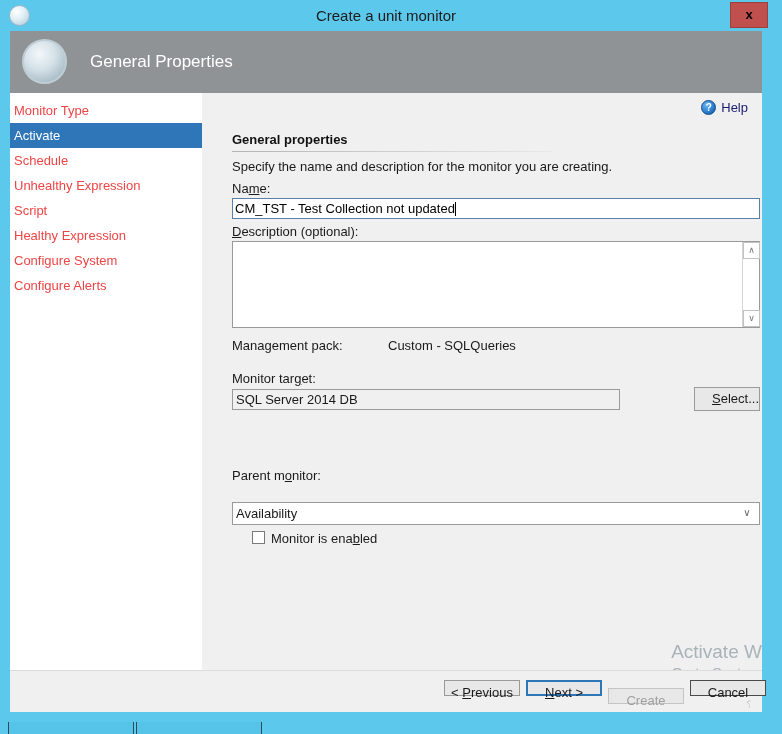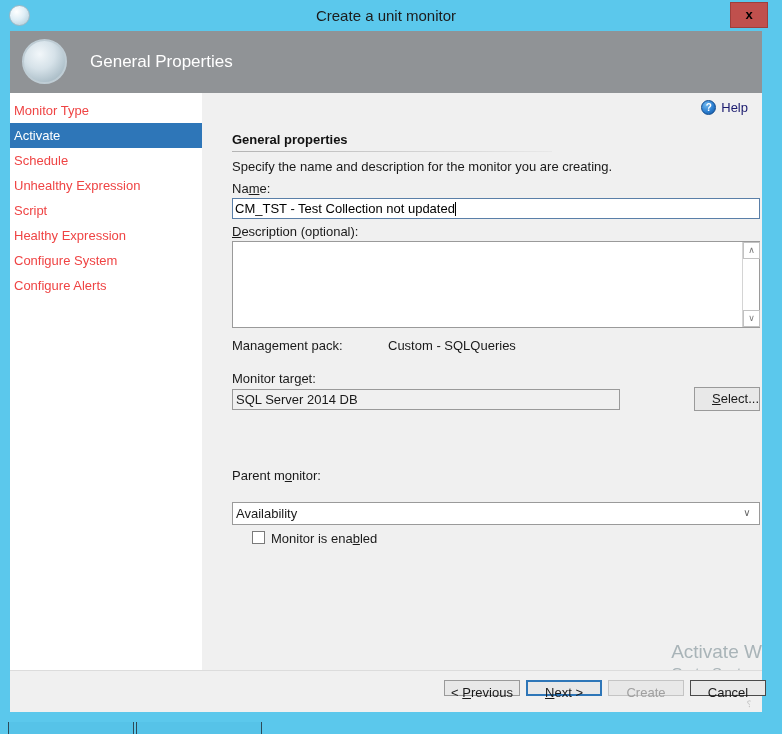--- a/index.html
+++ b/index.html
@@ -267,21 +267,21 @@
     height: 16px;
     background: #e8e8e8;
     border: 1px solid #9a9a9a;
     font-size: 13px; color: #1a1a1a;
     line-height: 23px; text-align: center;
     cursor: pointer;
     font-family: "Liberation Sans", sans-serif;
   }
   .btn-prev { left: 434px; width: 76px; }
   .btn-next { left: 516px; width: 76px; border: 2px solid #2E76B8; line-height: 21px; }
-  .btn-create { left: 598px; width: 76px; color: #a0a0a0; border-color: #c4c4c4; }
+  .btn-create { left: 598px; width: 76px; color: #a0a0a0; border-color: #c4c4c4; margin-top: 8px; }
   .btn-cancel { left: 680px; width: 76px; border-color: #4a4a4a; }
 
   .resize-grip {
     position: absolute; right: 3px; bottom: 2px;
     width: 12px; height: 12px;
     color: #c0c0c0; font-size: 9px; line-height: 12px;
   }
 </style>
 </head>
 <body>

